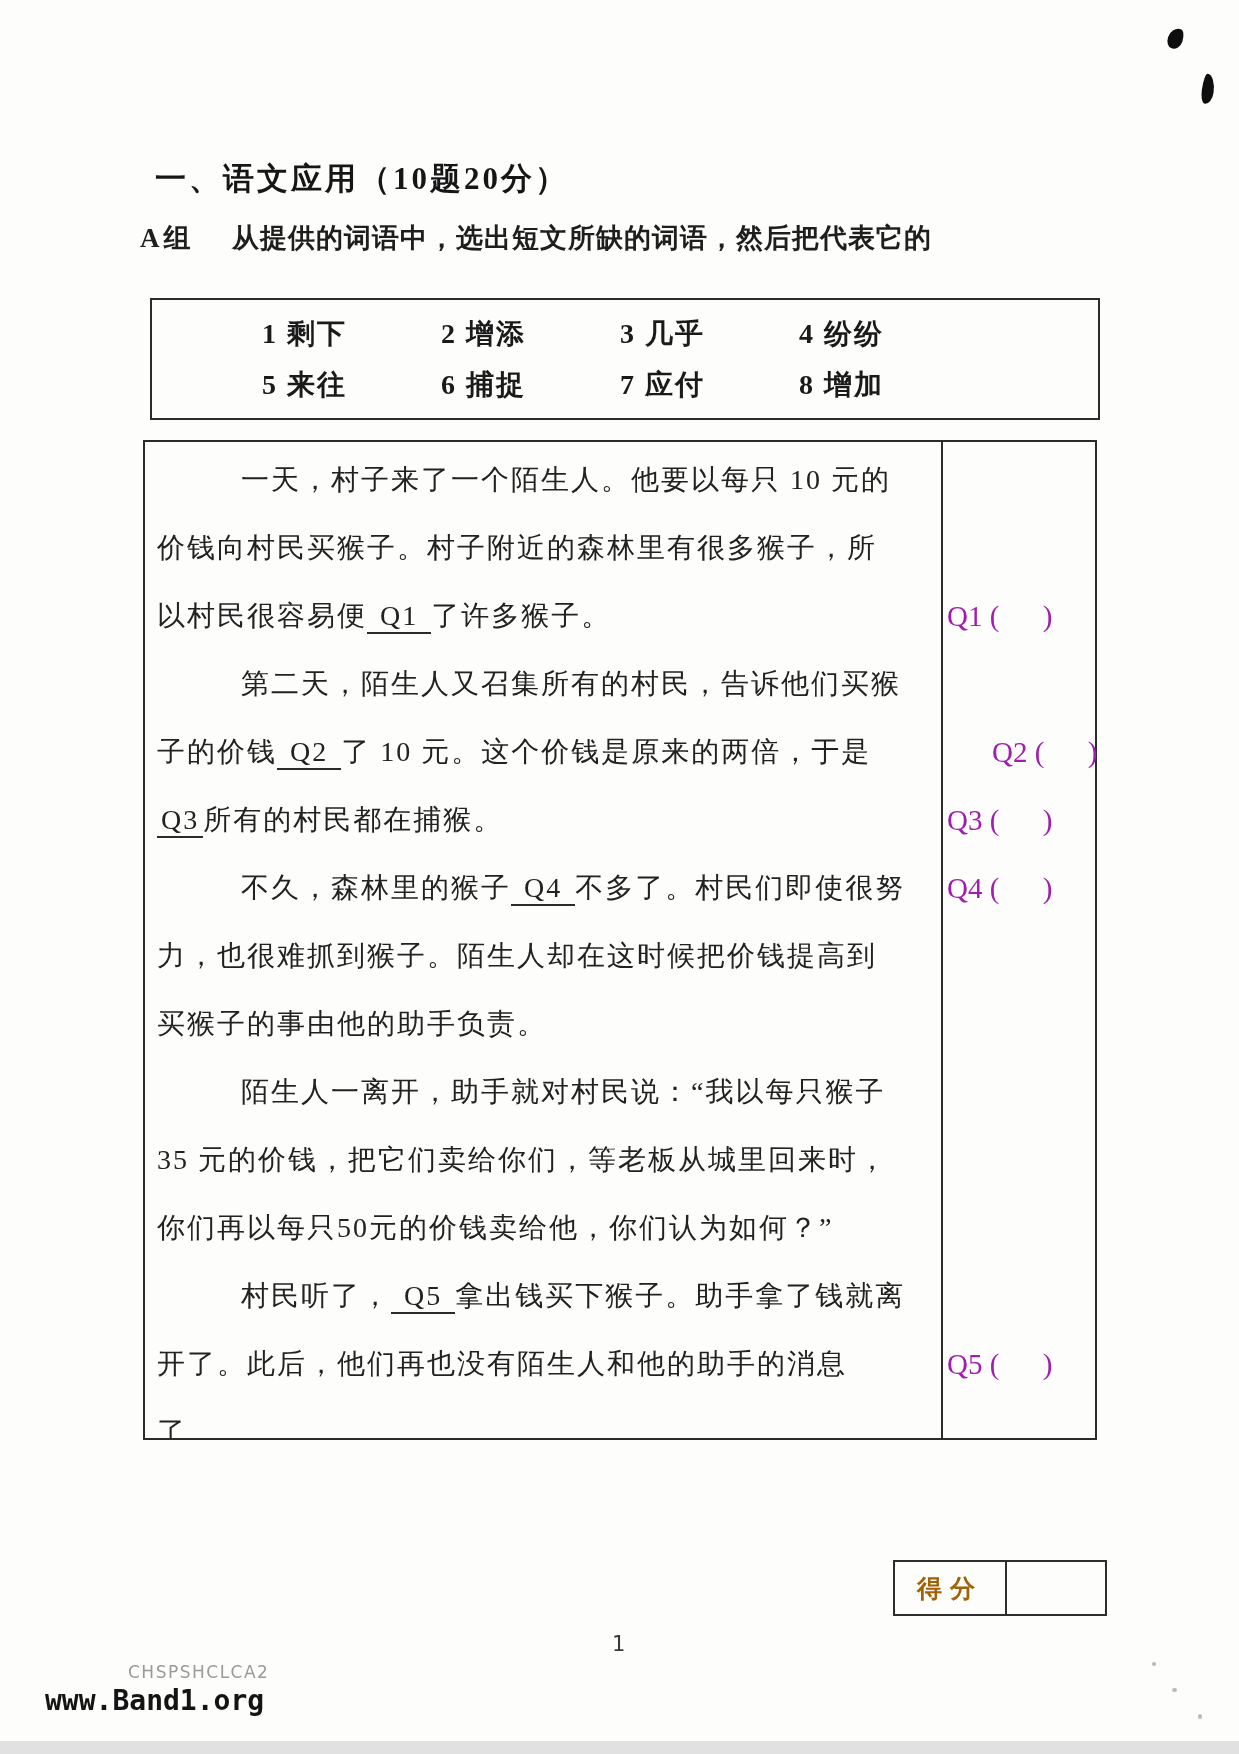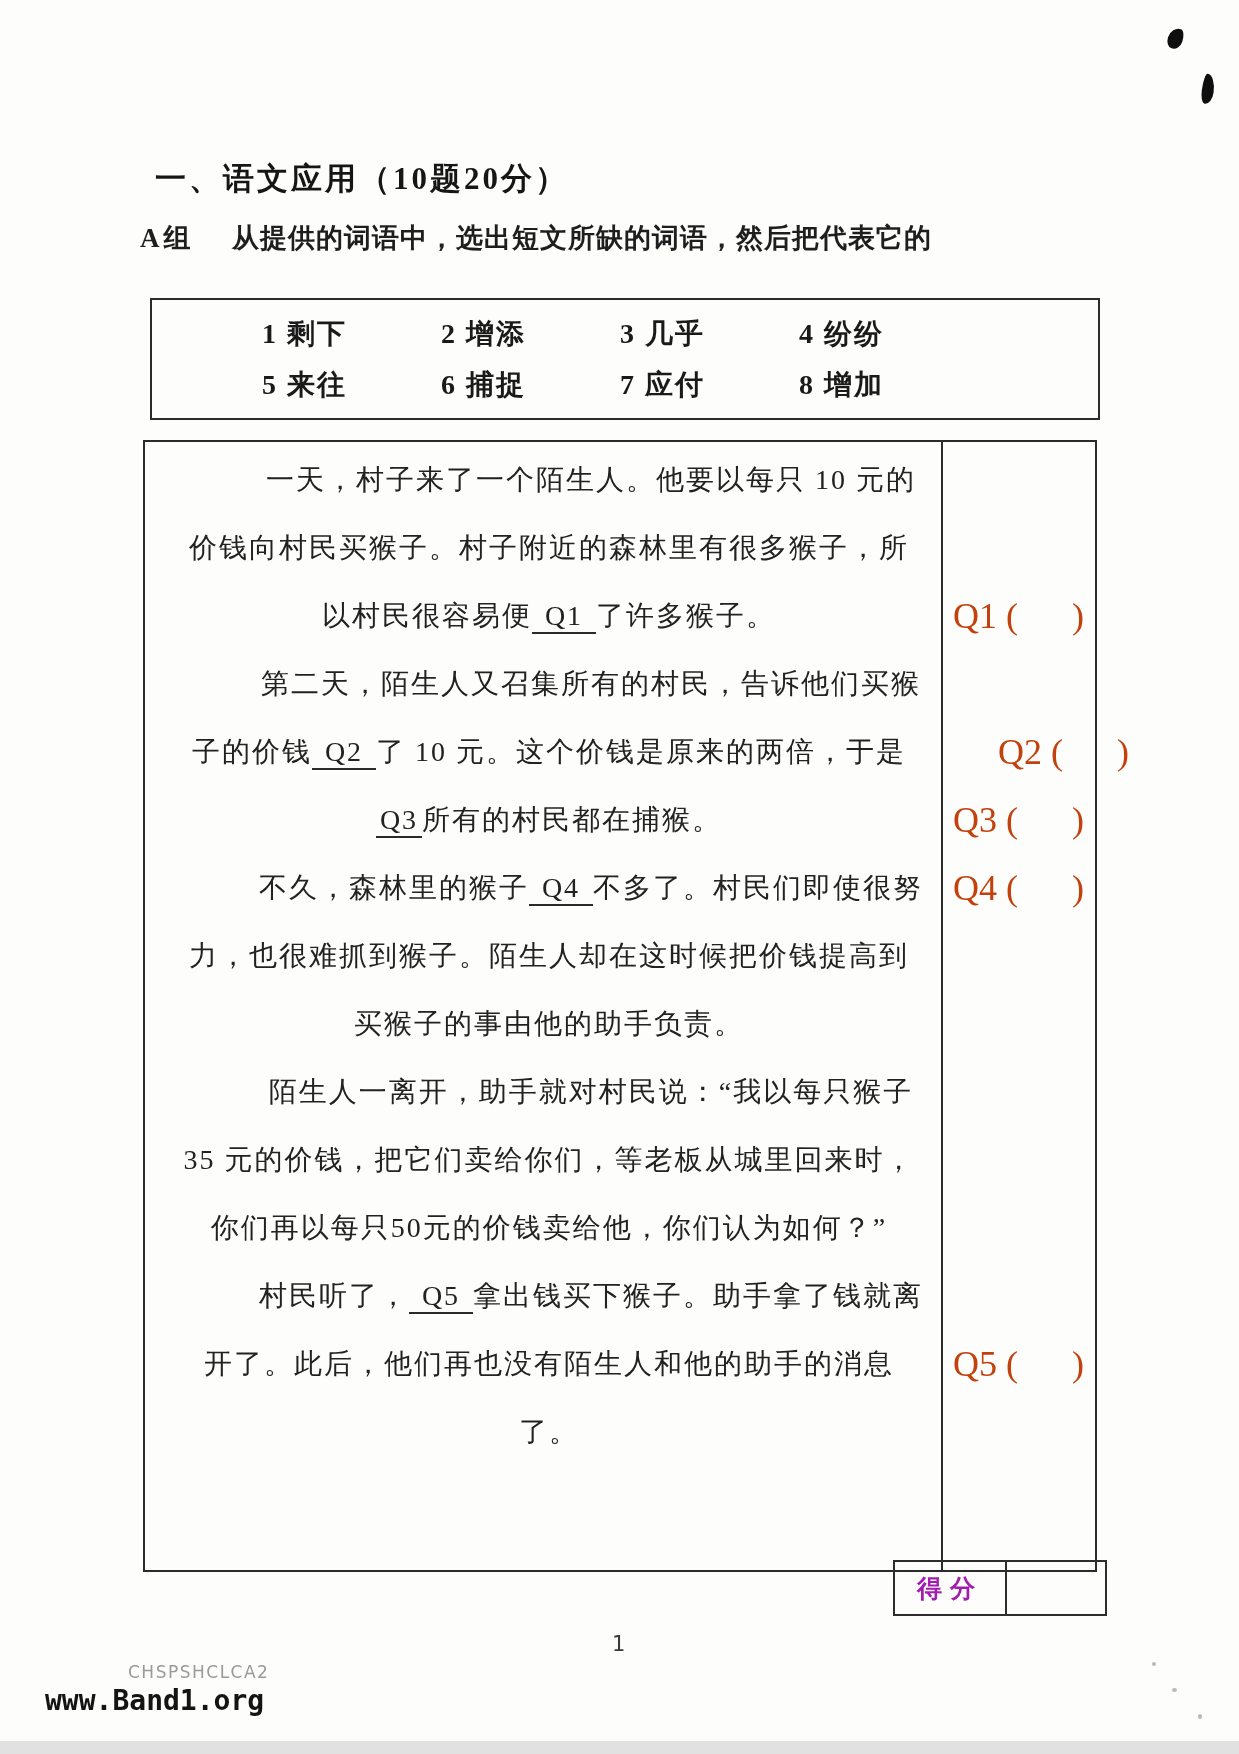--- a/index.html
+++ b/index.html
@@ -44,24 +44,23 @@
     padding:8px 120px 8px 110px;
   }
   .wb-item {
     font-size:28px; font-weight:700; letter-spacing:2px;
     white-space:pre; color:#1a1a1a;
   }
 
   
   .passage-box {
     position:absolute; left:143px; top:440px;
-    width:954px; height:1132px;
+    width:954px; height:1000px;
     border:2.5px solid #2b2b2b;
     background:transparent;
-    text-align:center;
   }
   .passage-lines {
     position:absolute; left:0; top:0; right:154px; bottom:0;
     padding-top:4px;
     overflow:hidden;
   }
   .pline {
     height:68px; line-height:68px;
     padding-left:12px;
     font-size:28px; letter-spacing:2px;
@@ -71,36 +70,36 @@
   .blank {
     border-bottom:2.5px solid #2a2a2a;
     padding:0 4px 1px 4px;
   }
   .answer-col {
     position:absolute; top:0; bottom:0; right:0;
     width:154px;
     border-left:2px solid #2b2b2b;
   }
   .ans {
-    position:absolute; left:10px;
+    position:absolute; left:4px;
     height:68px; line-height:68px;
-    font-size:36px; white-space:pre; color:#c2410c;
+    font-size:29px; white-space:pre; color:#a21caf;
   }
 
   
   .score-box {
     position:absolute; left:893px; top:1560px;
     width:214px; height:56px;
     border:2.5px solid #2e2e2e;
     display:flex;
   }
   .score-label {
     width:112px; border-right:2.5px solid #2e2e2e;
     display:flex; align-items:center; justify-content:center;
-    font-size:25px; font-weight:700; letter-spacing:8px; color:#a21caf;
+    font-size:25px; font-weight:700; letter-spacing:8px; color:#a16207;
   }
   .score-value { flex:1; }
 
   
   .page-num {
     position:absolute; left:612px; top:1632px;
     font-size:21px; font-family:"DejaVu Sans", sans-serif; color:#3a3a3a;
   }
   .footer-code {
     position:absolute; left:128px; top:1662px;

